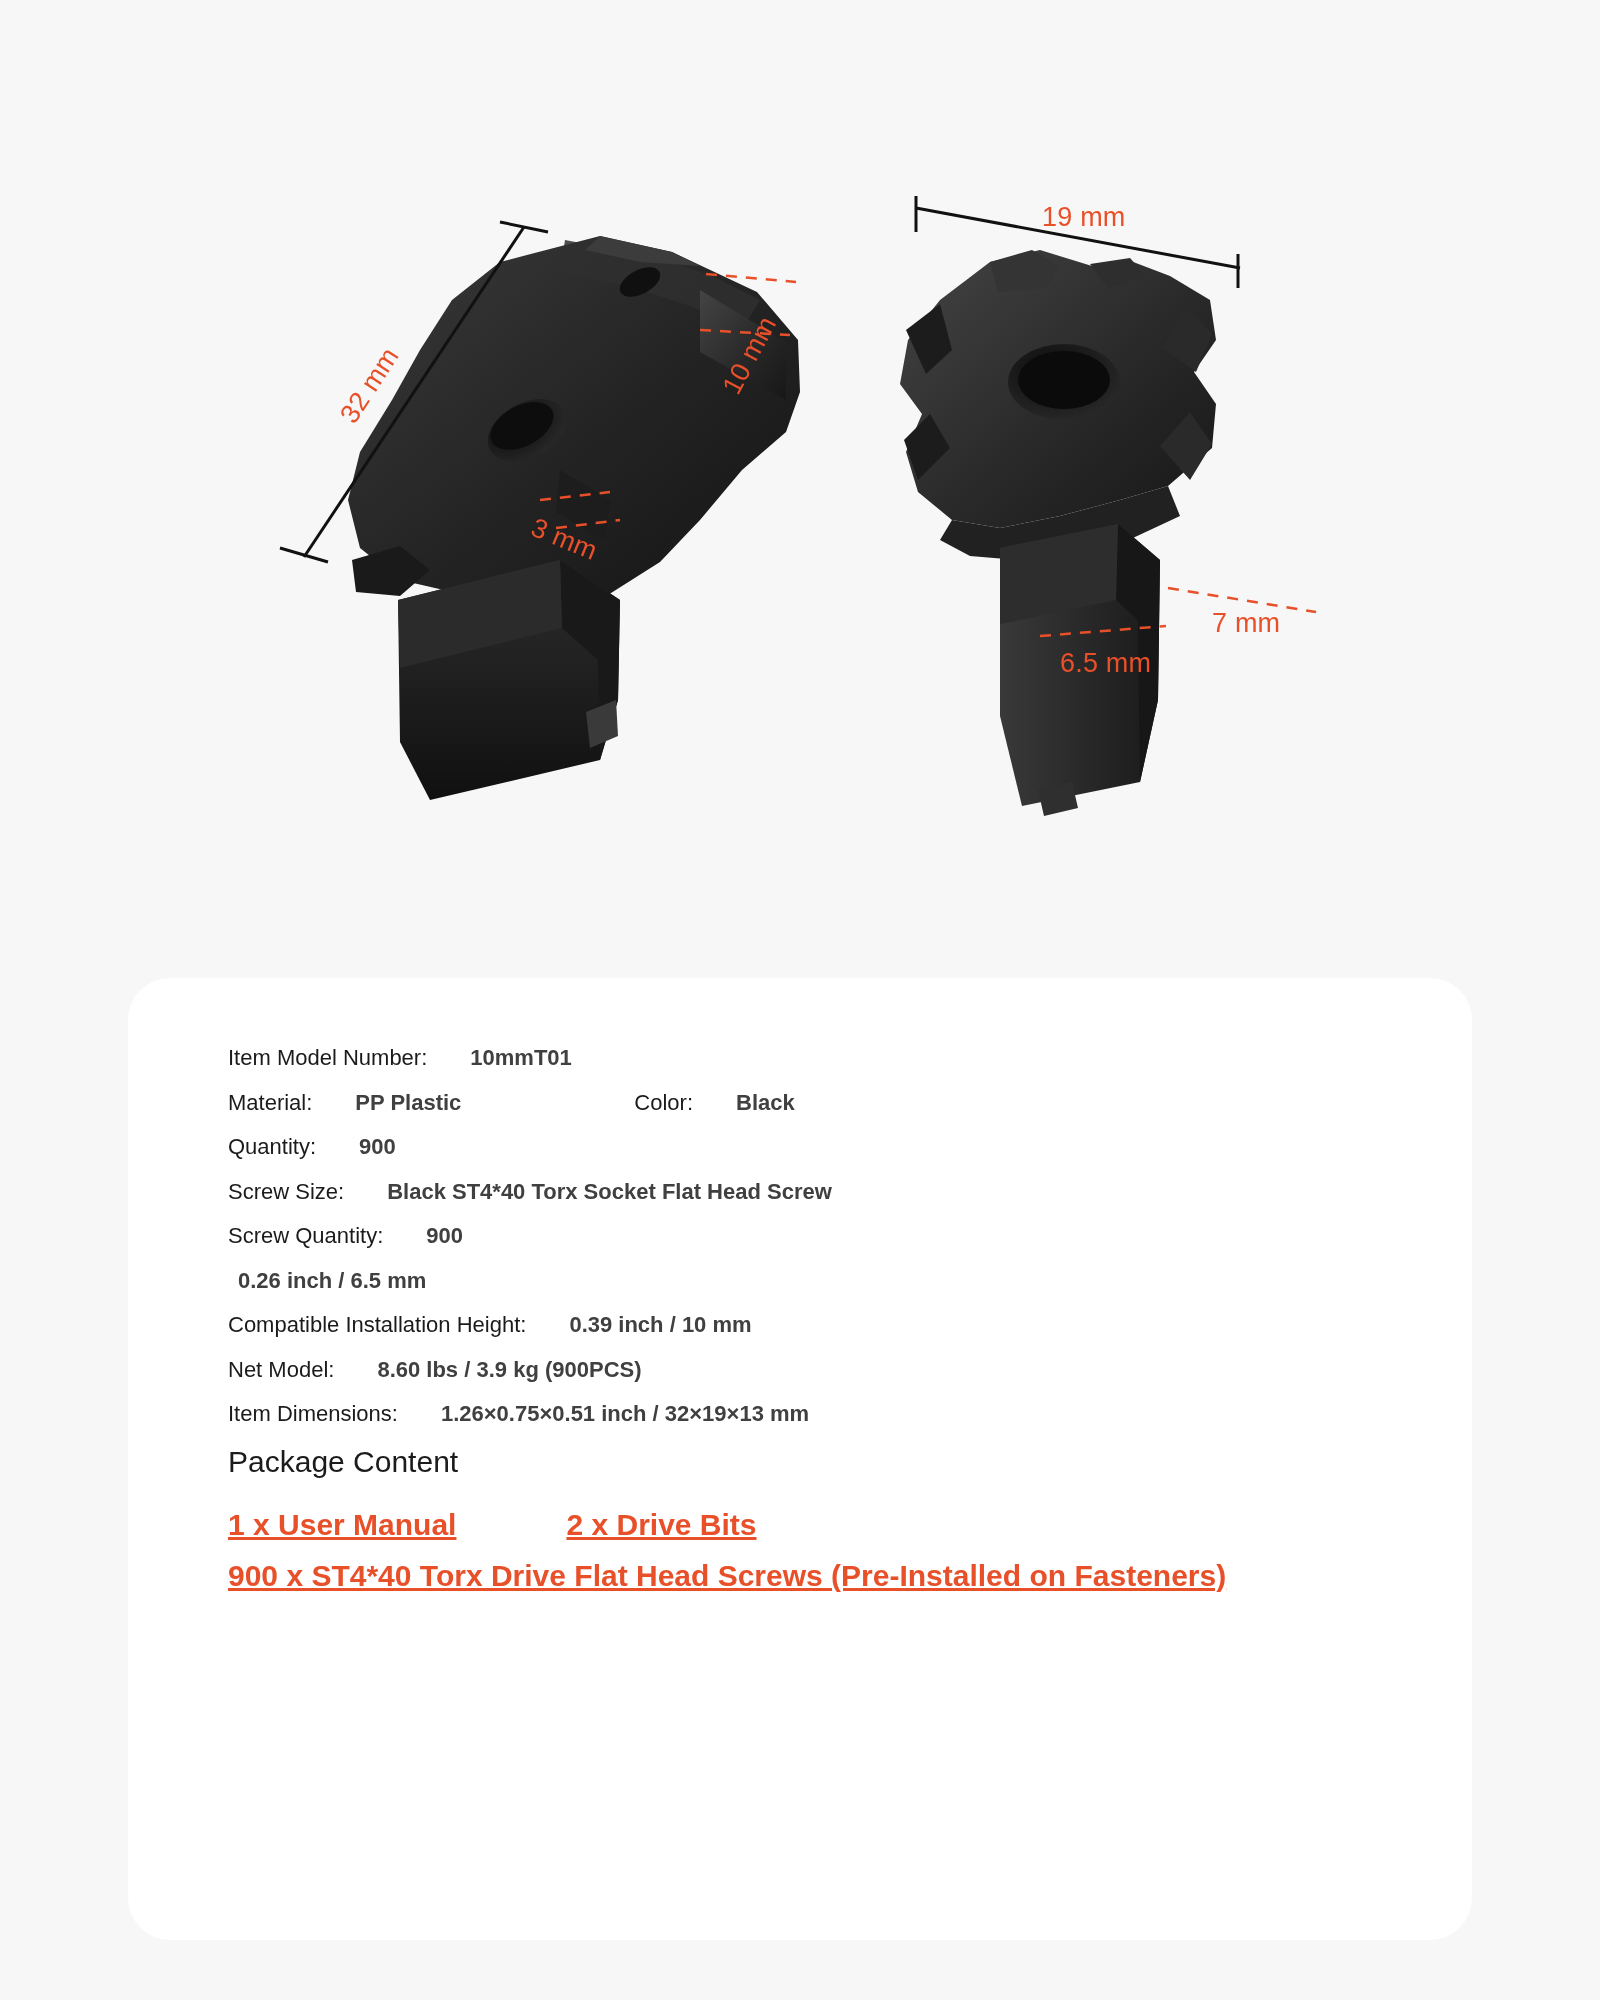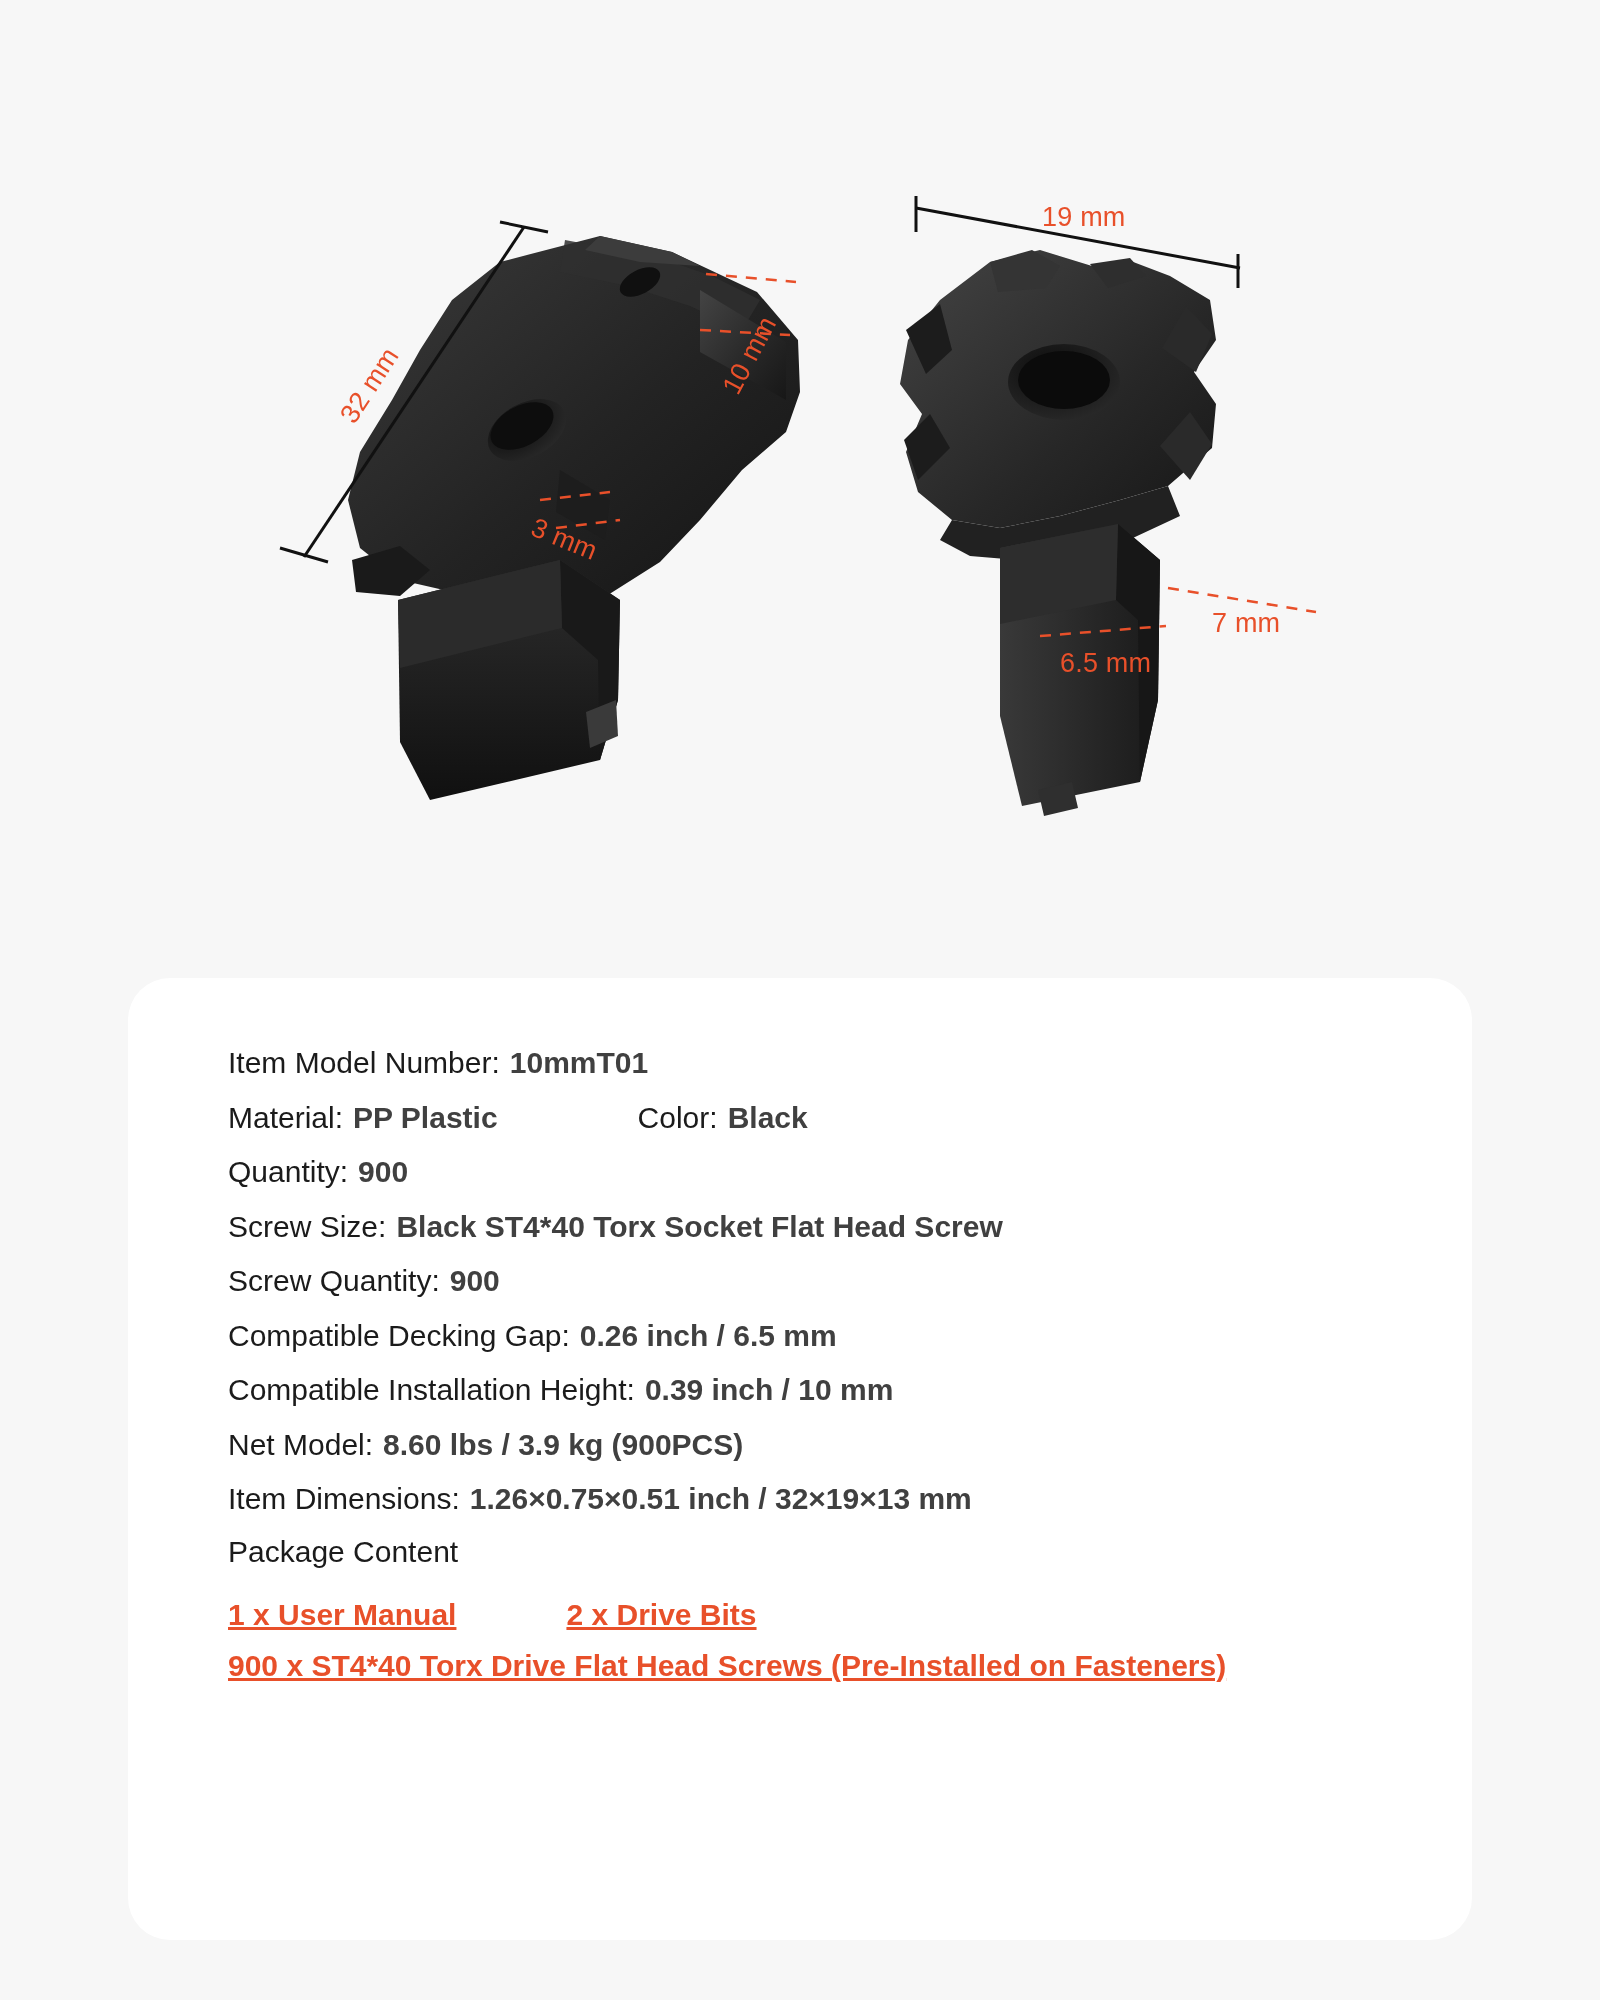--- a/index.html
+++ b/index.html
@@ -49,23 +49,24 @@
   .spec-list {
     position: absolute;
     left: 100px;
     top: 66px;
     right: 60px;
   }
   .spec-row {
     display: flex;
     align-items: baseline;
     margin-bottom: 17px;
-    font-size: 30px;
+    font-size: 22px;
     line-height: 1.25;
     color: #1b1b1b;
+    gap: 33px;
   }
   .spec-label {
     color: #1b1b1b;
     font-weight: 400;
     white-space: nowrap;
   }
   .spec-value {
     color: #404040;
     font-weight: 700;
     margin-left: 10px;
@@ -235,21 +236,20 @@
         <span class="spec-label">Screw Size:</span>
         <span class="spec-value">Black ST4*40 Torx Socket Flat Head Screw</span>
       </div>
 
       <div class="spec-row">
         <span class="spec-label">Screw Quantity:</span>
         <span class="spec-value">900</span>
       </div>
 
       <div class="spec-row">
-        <span class="spec-label">Compatible Decking Gap:</span>
         <span class="spec-value">0.26 inch / 6.5 mm</span>
       </div>
 
       <div class="spec-row">
         <span class="spec-label">Compatible Installation Height:</span>
         <span class="spec-value">0.39 inch / 10 mm</span>
       </div>
 
       <div class="spec-row">
         <span class="spec-label">Net Model:</span>

